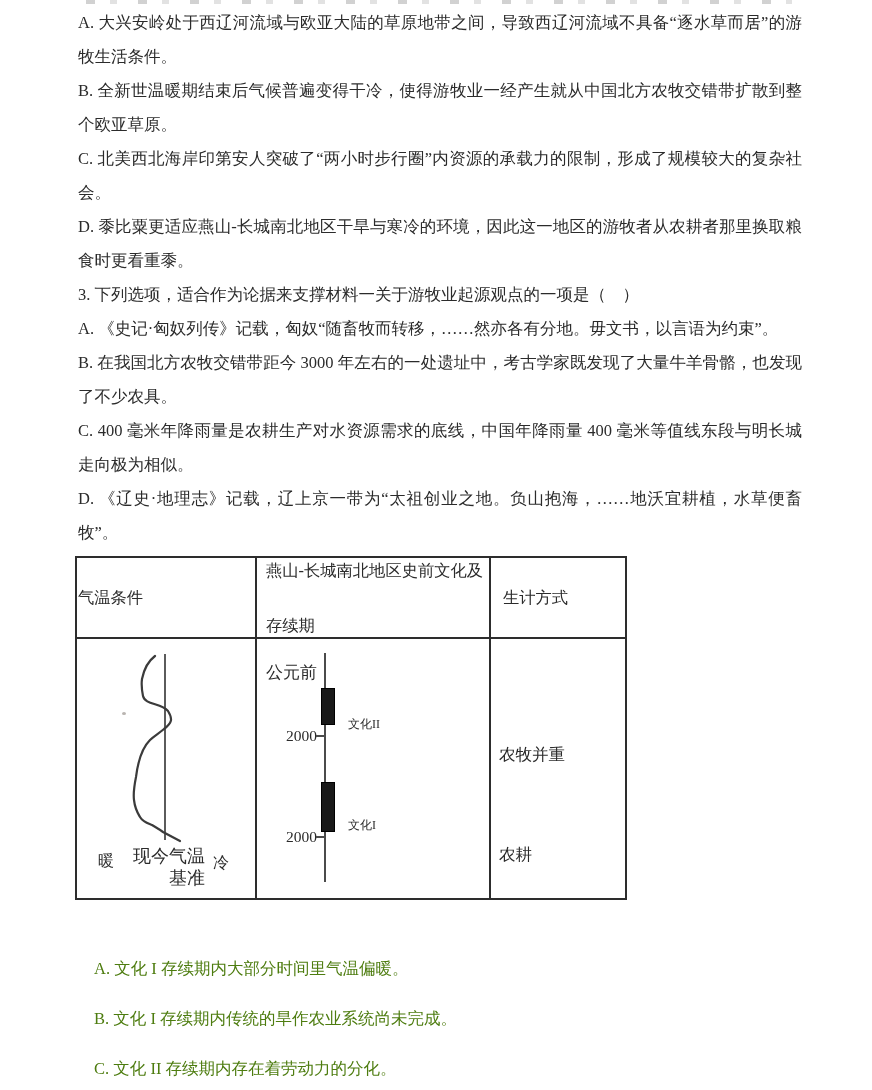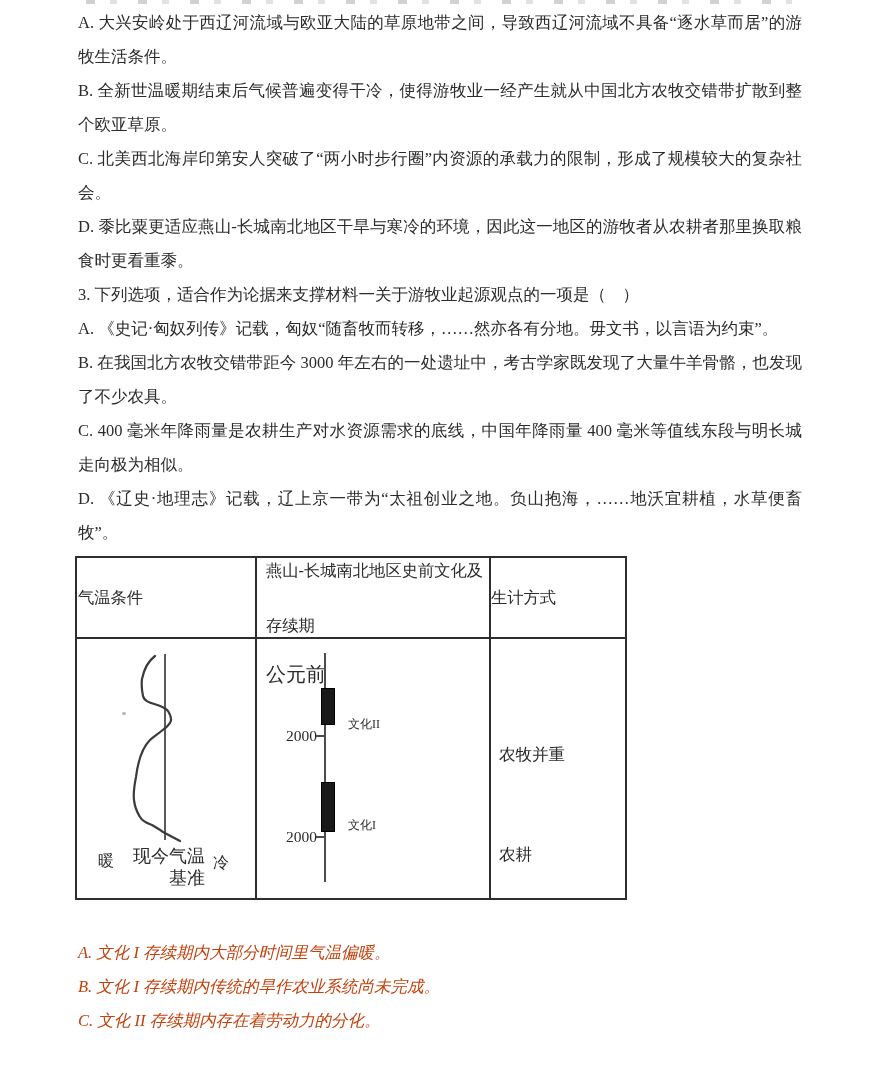--- a/index.html
+++ b/index.html
@@ -15,52 +15,52 @@
     background:repeating-linear-gradient(90deg,
       rgba(70,70,70,.55) 0 9px, transparent 9px 24px,
       rgba(70,70,70,.35) 24px 31px, transparent 31px 52px);
   }
   .text-flow{position:absolute;left:78px;top:6px;width:724px;}
   .text-flow p{
     margin:0;font-size:16.5px;line-height:34px;text-align:justify;
     color:#2b2b2b;
   }
   .bottom-options{position:absolute;left:78px;top:936px;width:724px;}
-  .bottom-options p{margin:0;font-size:16.5px;line-height:34px;color:#c2410c;font-style:italic;}
+  .bottom-options p{margin:16px;font-size:16.5px;line-height:34px;color:#4d7c0f;}
 
   
   .qtable{
     position:absolute;left:75px;top:556px;width:552px;
     border:2px solid #2d2d2d;box-sizing:border-box;background:#fff;
   }
   .trow{display:grid;grid-template-columns:180px 234px 134px;}
   .cell{box-sizing:border-box;position:relative;}
   .cell.c1,.cell.c2{border-right:2px solid #2d2d2d;}
   .trow.head .cell{
     height:81px;border-bottom:2px solid #2d2d2d;
     display:flex;align-items:center;
     font-size:16.3px;color:#2b2b2b;
   }
   .trow.head .cell.c1{padding-left:1px;font-family:Liberation Mono, monospace;}
   .trow.head .cell.c2{padding-left:9px;padding-right:3px;line-height:55px;}
-  .trow.head .cell.c3{}
+  .trow.head .cell.c3{padding-left:12px;}
   .trow.body .cell{height:259px;}
 
   
   .climate-svg{position:absolute;left:0;top:0;}
   .speck{position:absolute;left:45px;top:73px;width:4px;height:3px;border-radius:50%;background:#b9b4b0;}
   .warm-label{position:absolute;left:21px;top:212px;font-size:16px;}
   .cold-label{position:absolute;left:136px;top:214px;font-size:16px;}
   .baseline-label{
     position:absolute;left:48px;top:206px;width:80px;text-align:right;
     font-size:18px;line-height:22px;
   }
 
   
-  .era-label{position:absolute;left:9px;top:22px;font-size:20px;font-family:Liberation Serif, serif;}
+  .era-label{position:absolute;left:9px;top:22px;font-size:17px;font-family:Liberation Serif, serif;}
   .tl-axis{position:absolute;left:67px;top:14px;width:2px;height:229px;background:#4b4b4b;}
   .tl-bar{position:absolute;left:64px;width:14px;background:#191919;border:1px solid #000;box-sizing:border-box;}
   .tl-bar.b2{top:49px;height:37px;}
   .tl-bar.b1{top:143px;height:50px;}
   .culture-label{position:absolute;left:91px;font-size:12px;margin-top:20px;}
   .culture-label.c2l{top:57px;}
   .culture-label.c1l{top:158px;}
   .tick-label{position:absolute;left:14px;width:46px;text-align:right;font-size:15.5px;}
   .tick-label.t1{top:88px;}
   .tick-label.t2{top:189px;}

